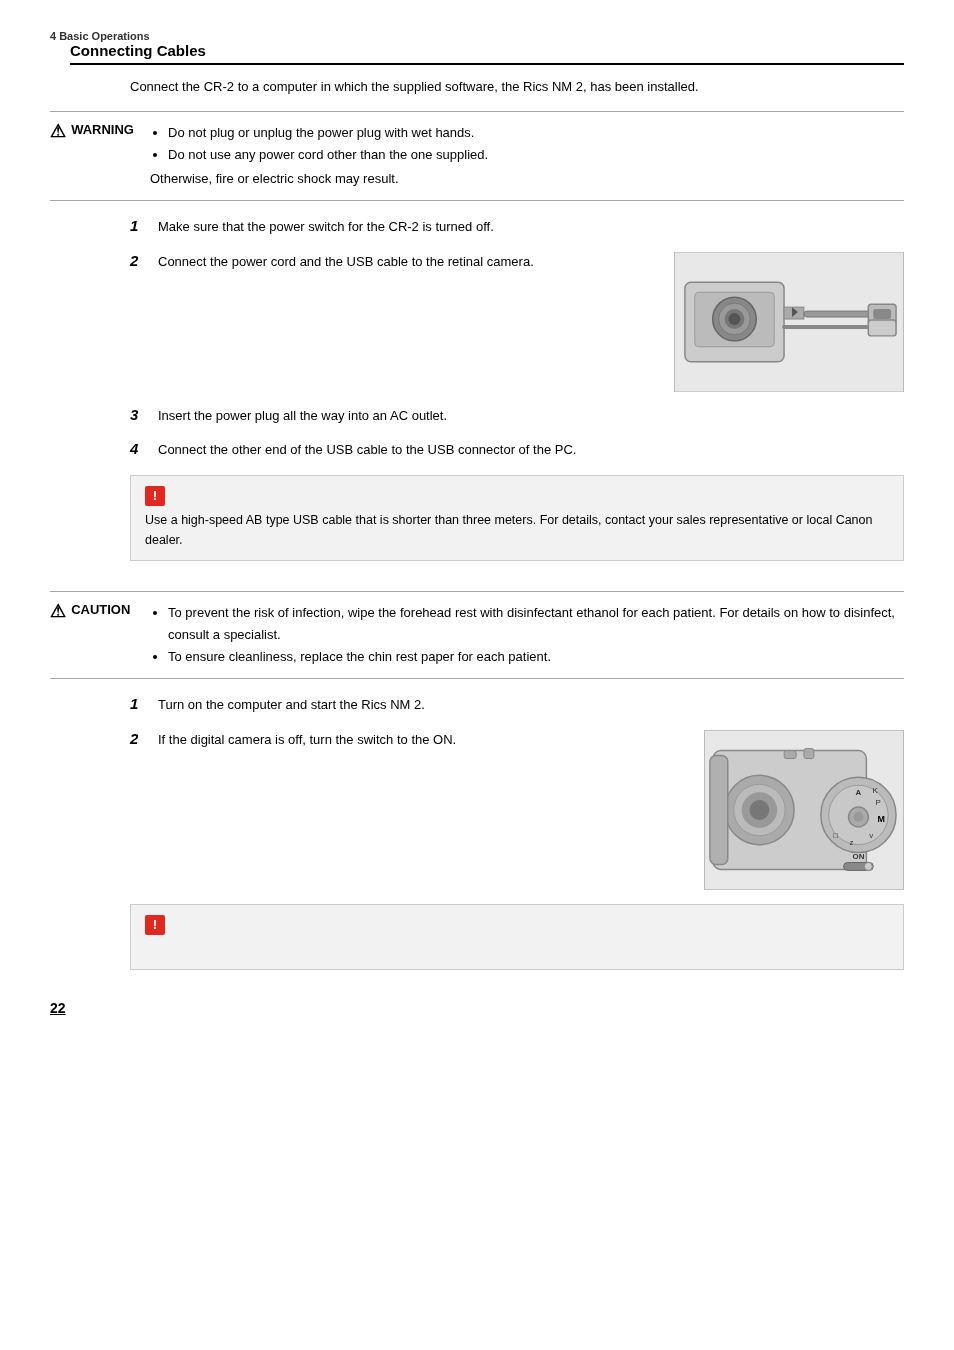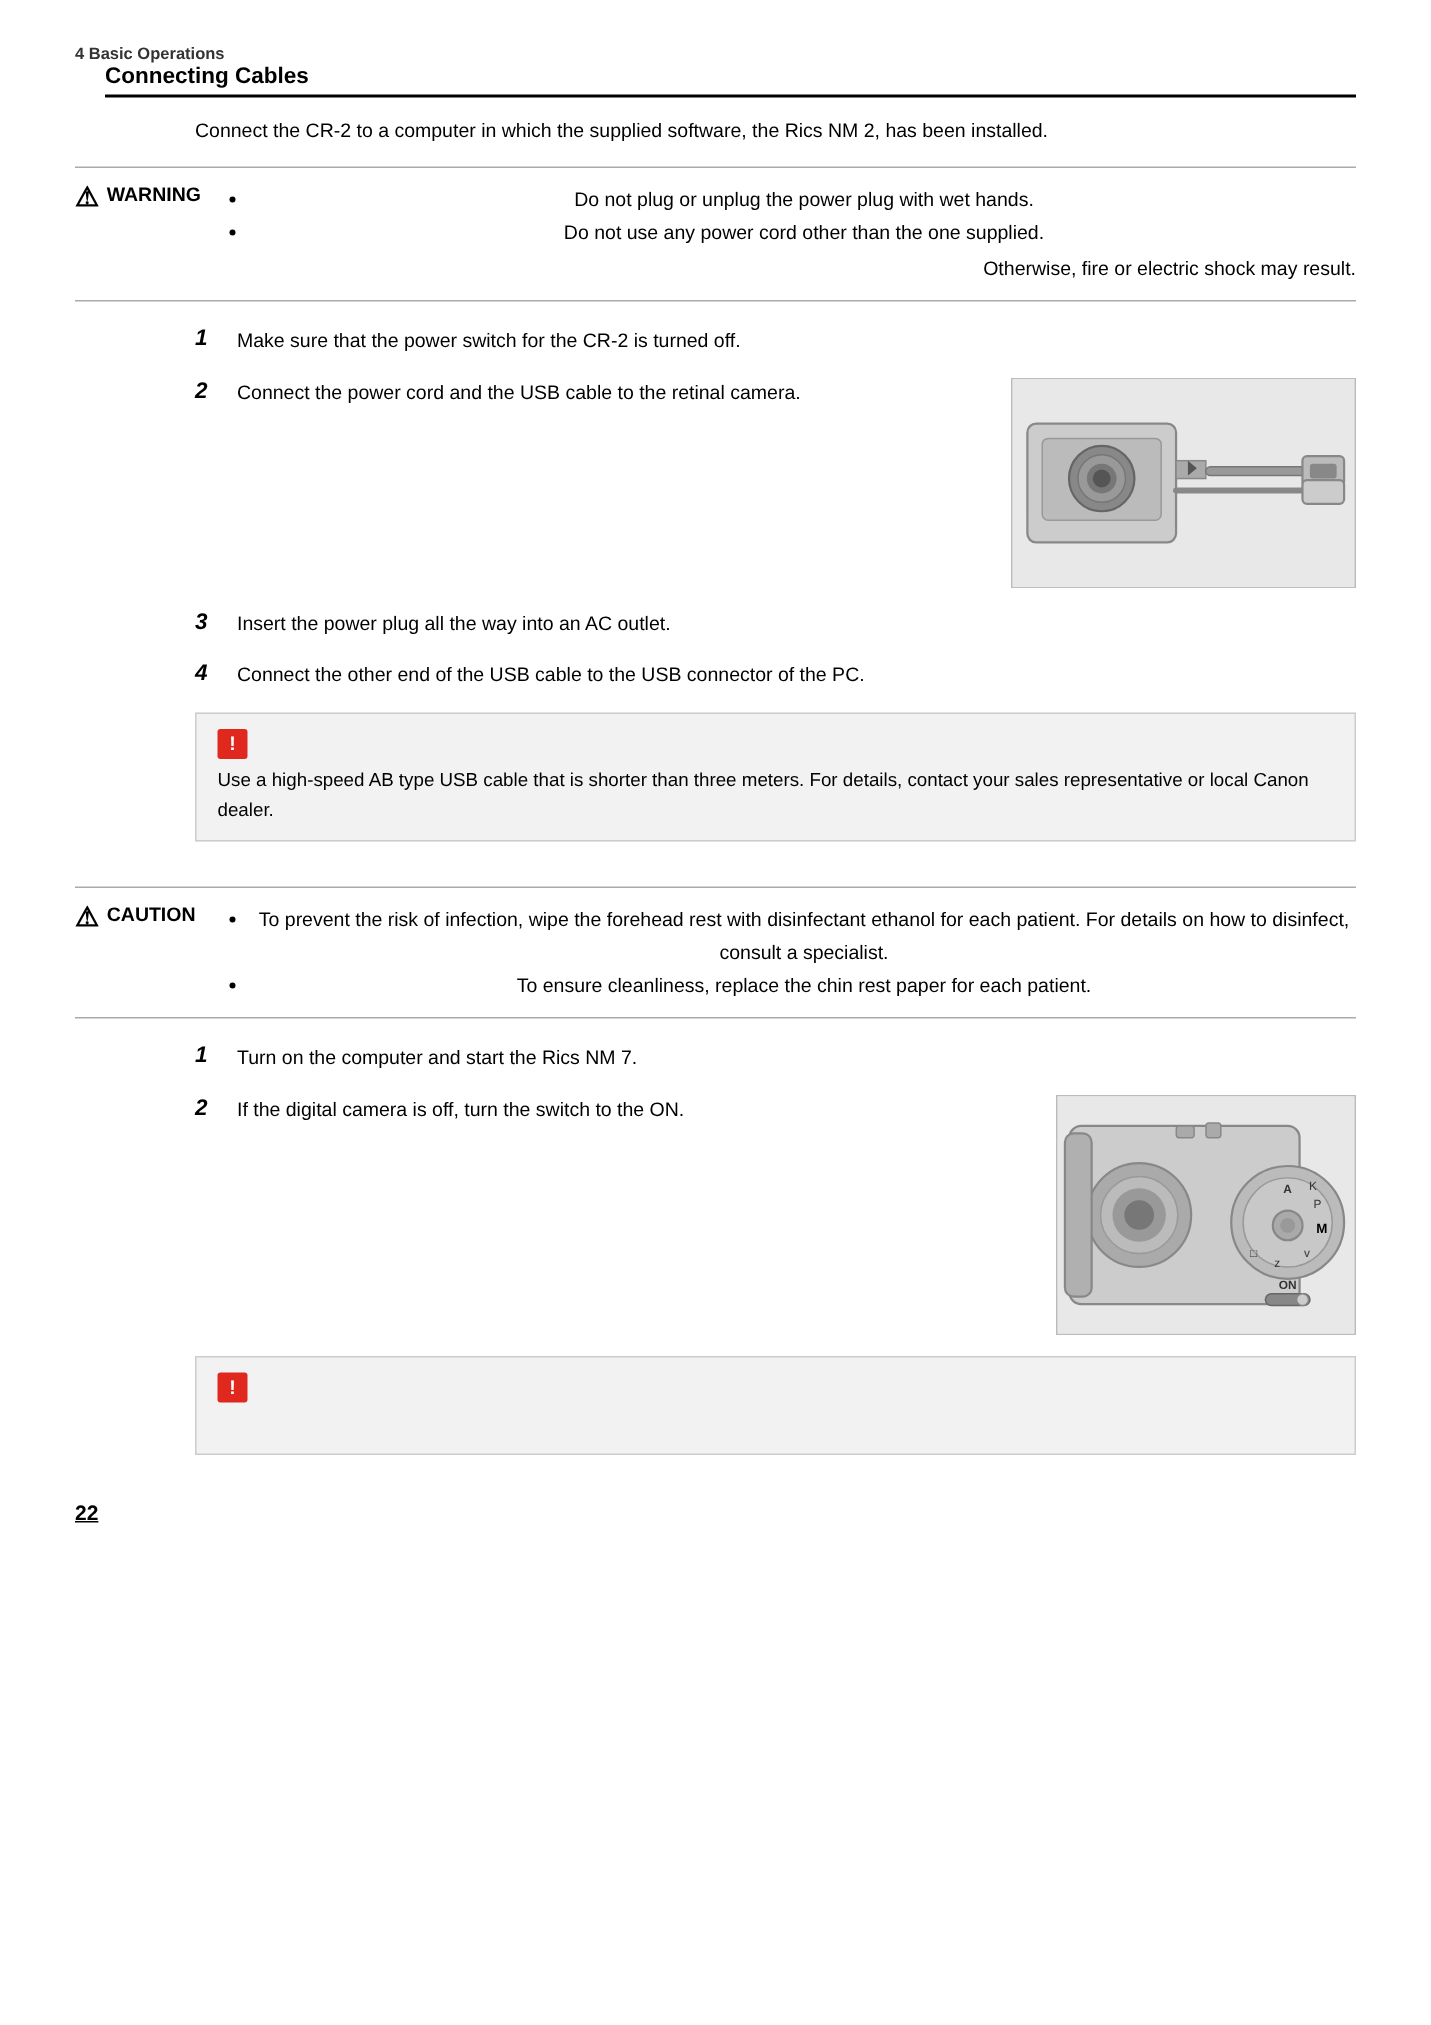--- a/index.html
+++ b/index.html
@@ -55,26 +55,24 @@
       line-height: 1;
     }
     .warning-content {
       flex: 1;
       font-size: 13px;
       line-height: 1.7;
     }
     .warning-content ul {
       list-style: disc;
       padding-left: 18px;
-      text-align: center;
     }
     .warning-content .otherwise {
       padding-left: 0;
       margin-top: 2px;
-      text-align: right;
     }
     .steps-area {
       margin-left: 80px;
     }
     .step {
       display: flex;
       align-items: flex-start;
       margin-bottom: 14px;
       gap: 10px;
     }
@@ -291,21 +289,21 @@
     </div>
   </div>
 
   <div class="steps-area">
 
     <div class="step">
       <span class="step-num">
         <span>1</span>
       </span>
       <span class="step-text">
-        <span>Turn on the computer and start the Rics NM 7.</span>
+        <span>Turn on the computer and start the Rics NM 2.</span>
       </span>
     </div>
 
     <div class="step-with-image">
       <div class="step-left">
         <div style="display:flex;gap:10px;align-items:flex-start;">
           <span class="step-num">
             <span>2</span>
           </span>
           <span class="step-text">

